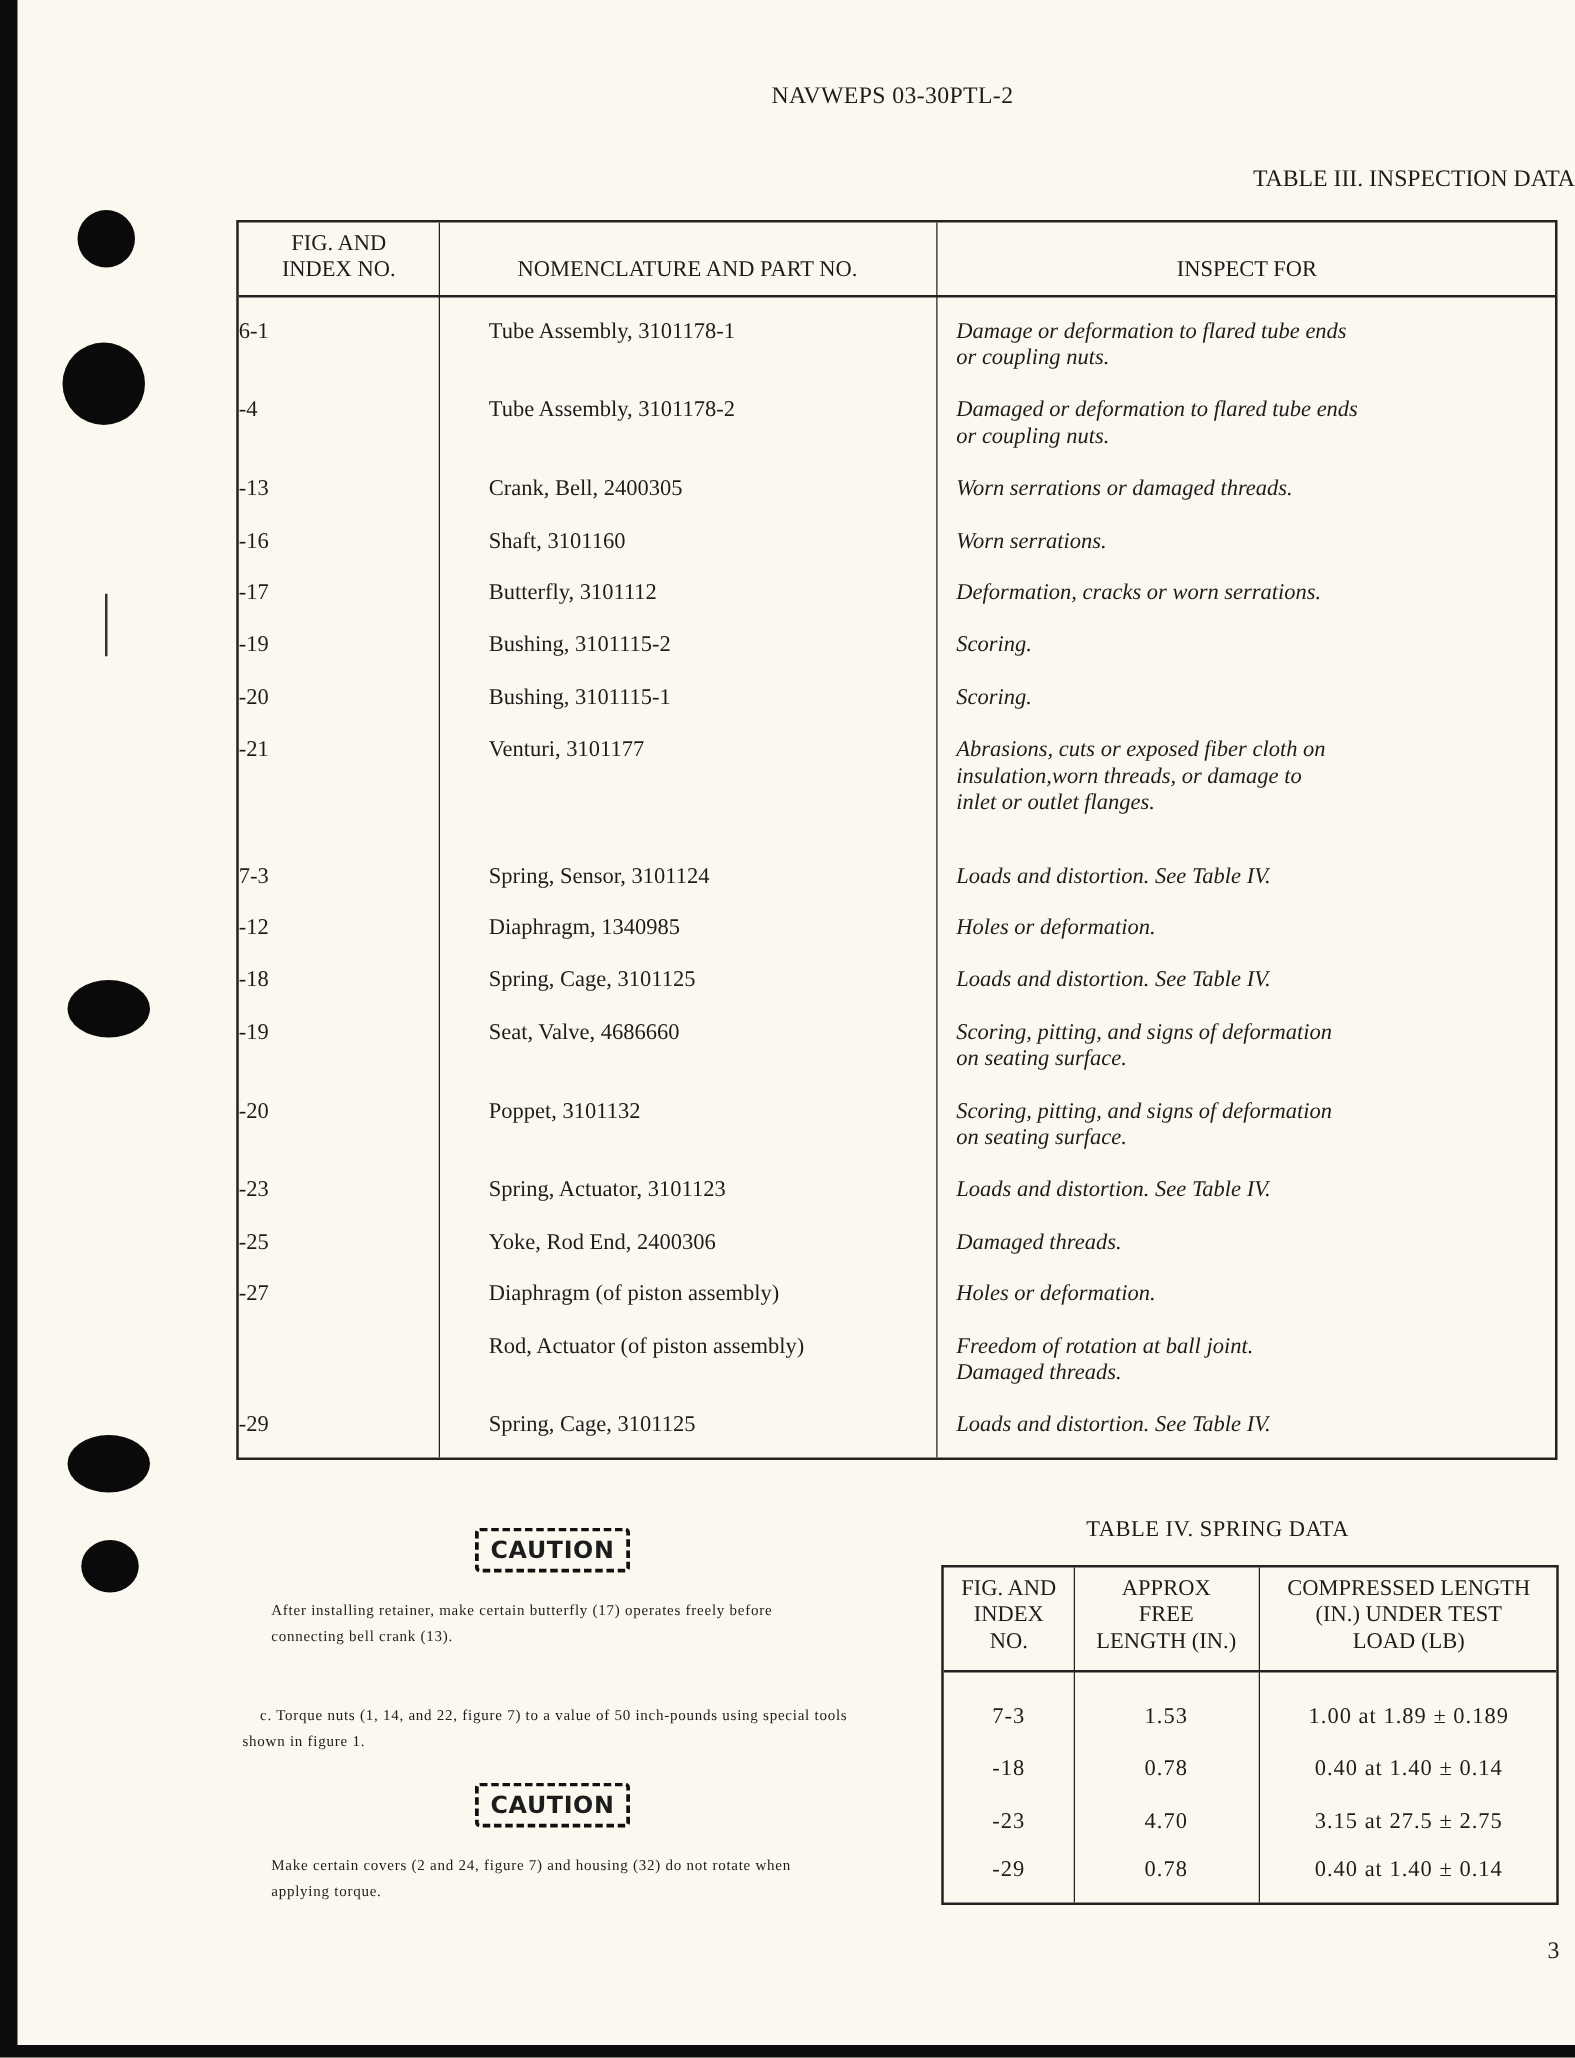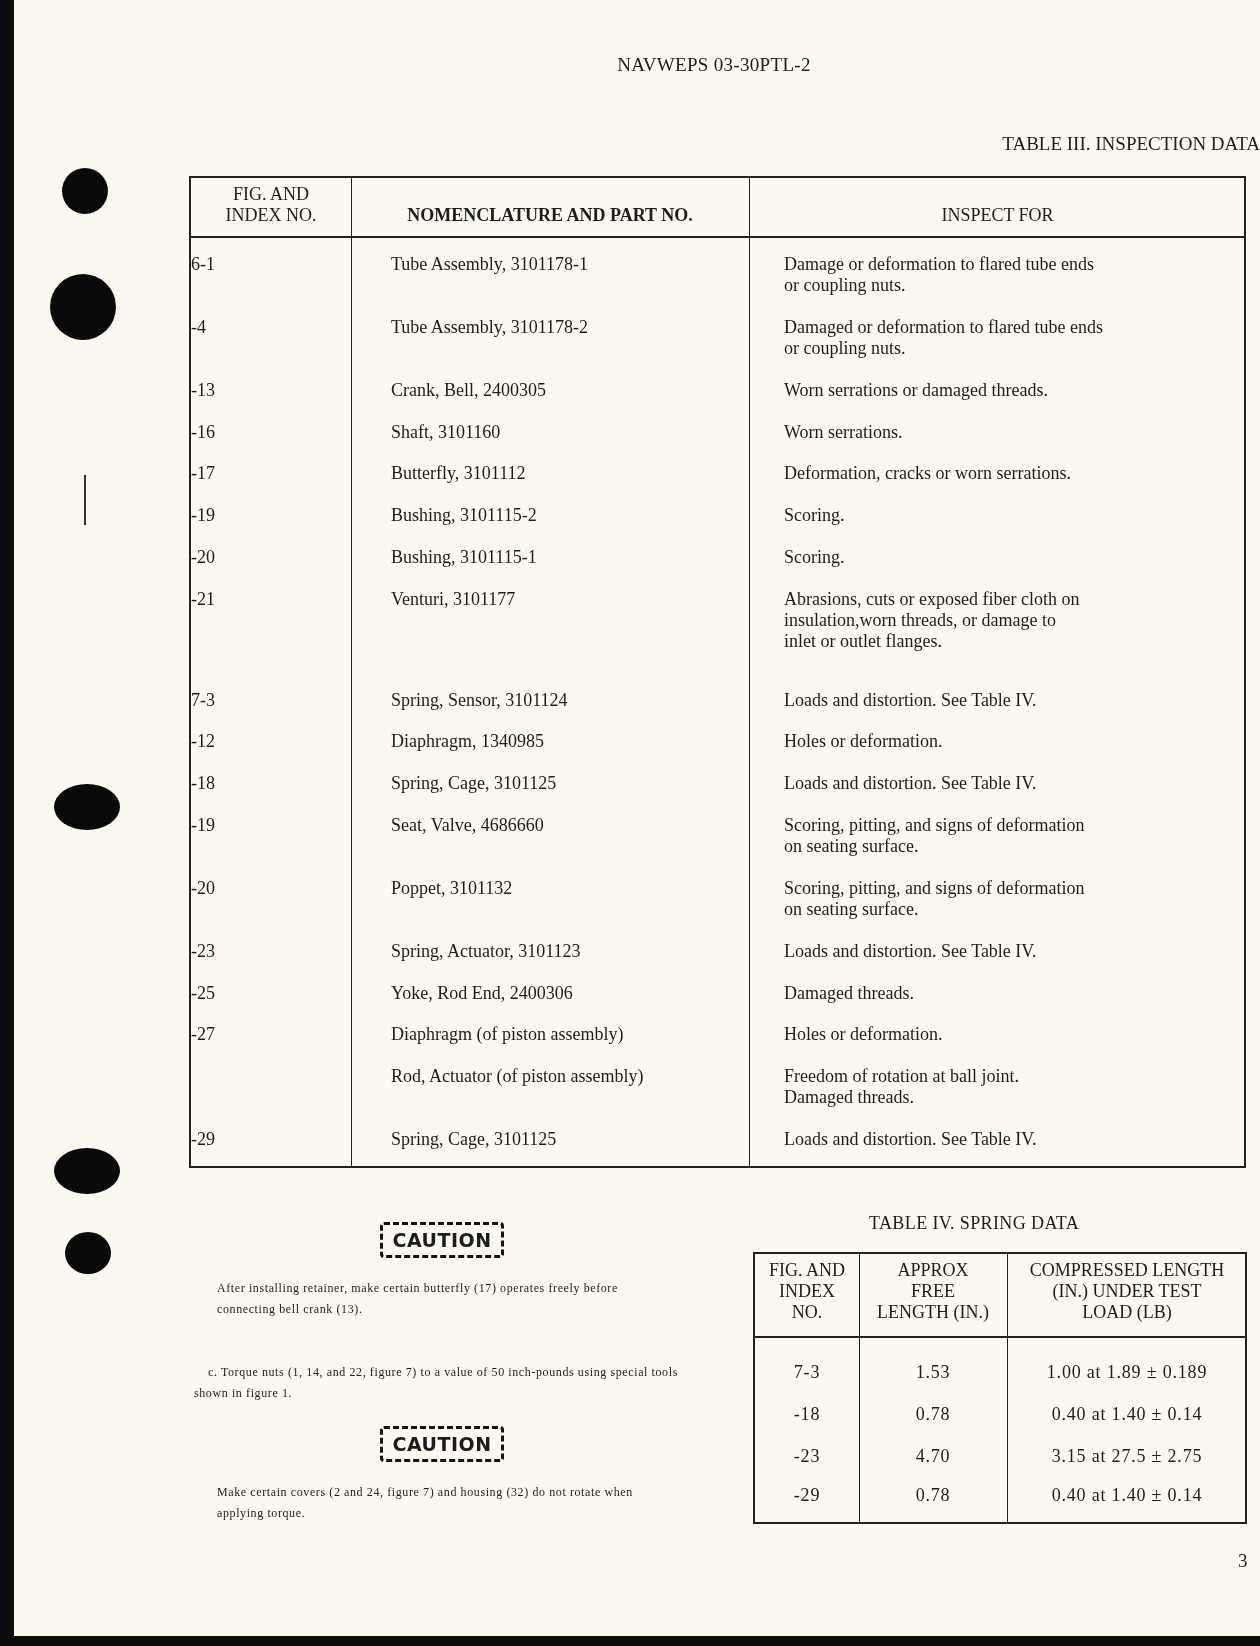--- a/index.html
+++ b/index.html
@@ -9,36 +9,36 @@
       font-family: "Liberation Serif", "DejaVu Serif", serif;
       color: #1c1c1c;
     }
     .page {
       position: absolute; left: 14px; top: 0; width: 1246px; height: 1636px;
       background: #fbf9ef;
     }
     .punch { position: absolute; background: #0a0a0a; border-radius: 50%; }
     .mark { position: absolute; width: 2px; background: #333; }
 
-    .header { position: absolute; top: 54px; left: 0; width: 1246px; text-align: center; font-size: 19px; letter-spacing: 0.3px; }
+    .header { position: absolute; top: 66px; left: 0; width: 1246px; text-align: center; font-size: 19px; letter-spacing: 0.3px; }
     .header span { margin-left: 154px; }
     .t3-title { position: absolute; top: 133px; left: 0; width: 1246px; text-align: right; font-size: 19px; }
     .t3-title span { margin-left: 154px; }
 
     .t3 {
       position: absolute; left: 175px; top: 176px; width: 1057px; height: 992px;
       border: 2px solid #222; box-sizing: border-box;
     }
     .t3 .vline { position: absolute; top: 0; bottom: 0; width: 0; border-left: 1.5px solid #222; }
     .t3 .hline { position: absolute; left: 0; right: 0; height: 0; border-top: 2px solid #222; top: 58px; }
     .t3 .hcell { position: absolute; font-size: 18px; line-height: 21px; text-align: center; }
     .t3 .row { position: absolute; left: 0; right: 0; font-size: 18px; line-height: 21px; }
     .t3 .c1 { position: absolute; left: 0; width: 160px; }
     .t3 .c2 { position: absolute; left: 200px; width: 360px; white-space: nowrap; }
-    .t3 .c3 { position: absolute; left: 593px; width: 420px; white-space: pre-line; }
+    .t3 .c3 { position: absolute; left: 574px; width: 420px; white-space: pre-line; font-style: italic; }
 
     .caution {
       position: absolute; width: 124px; height: 36px; box-sizing: border-box;
       border: 3px dashed #111; border-radius: 4px;
       font-family: "DejaVu Sans", "Liberation Sans", sans-serif; font-weight: bold;
       font-size: 19px; line-height: 30px; text-align: center; letter-spacing: 0.5px;
     }
     .para { position: absolute; font-size: 12px; line-height: 21px; letter-spacing: 0.6px; }
 
     .t4-title { position: absolute; left: 855px; top: 1213px; font-size: 18px; letter-spacing: 0.4px; }
@@ -71,21 +71,21 @@
   <div class="header"><span>NAVWEPS 03-30PTL-2</span></div>
   <div class="t3-title"><span>TABLE III.  INSPECTION DATA</span></div>
 
   <div class="t3">
     <div class="vline" style="left:160px;"></div>
     <div class="vline" style="left:558px;"></div>
     <div class="hline"></div>
 
     <div class="hcell" style="left:0;width:160px;top:6px;white-space:pre-line;">FIG. AND
 INDEX NO.</div>
-    <div class="hcell" style="left:160px;width:398px;top:27px;font-weight:bold;">NOMENCLATURE AND PART NO.</div>
+    <div class="hcell" style="left:160px;width:398px;top:27px;">NOMENCLATURE AND PART NO.</div>
     <div class="hcell" style="left:558px;width:497px;top:27px;">INSPECT FOR</div>
 
     <div class="row" style="top:76px;">
         <span class="c1">6-1</span>
         <span class="c2">Tube Assembly, 3101178-1</span>
         <span class="c3">Damage or deformation to flared tube ends
 or coupling nuts.</span>
       </div>
     <div class="row" style="top:139px;">
         <span class="c1">-4</span>

